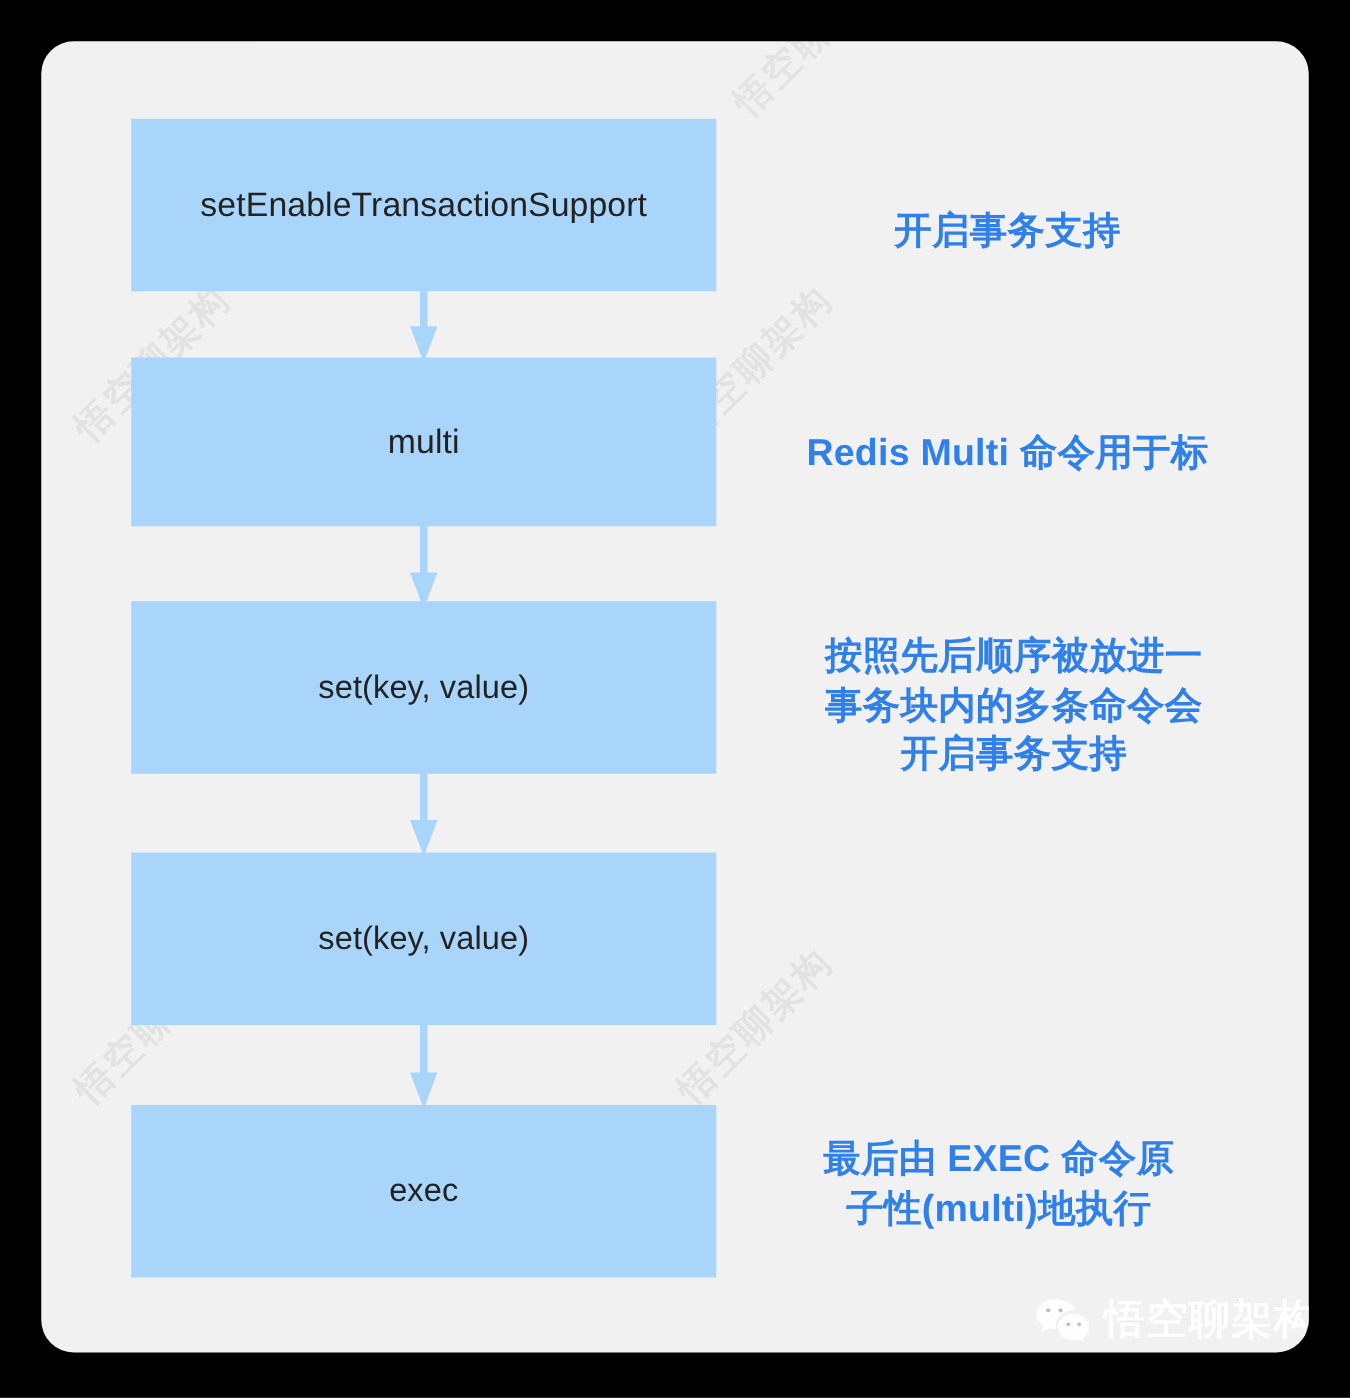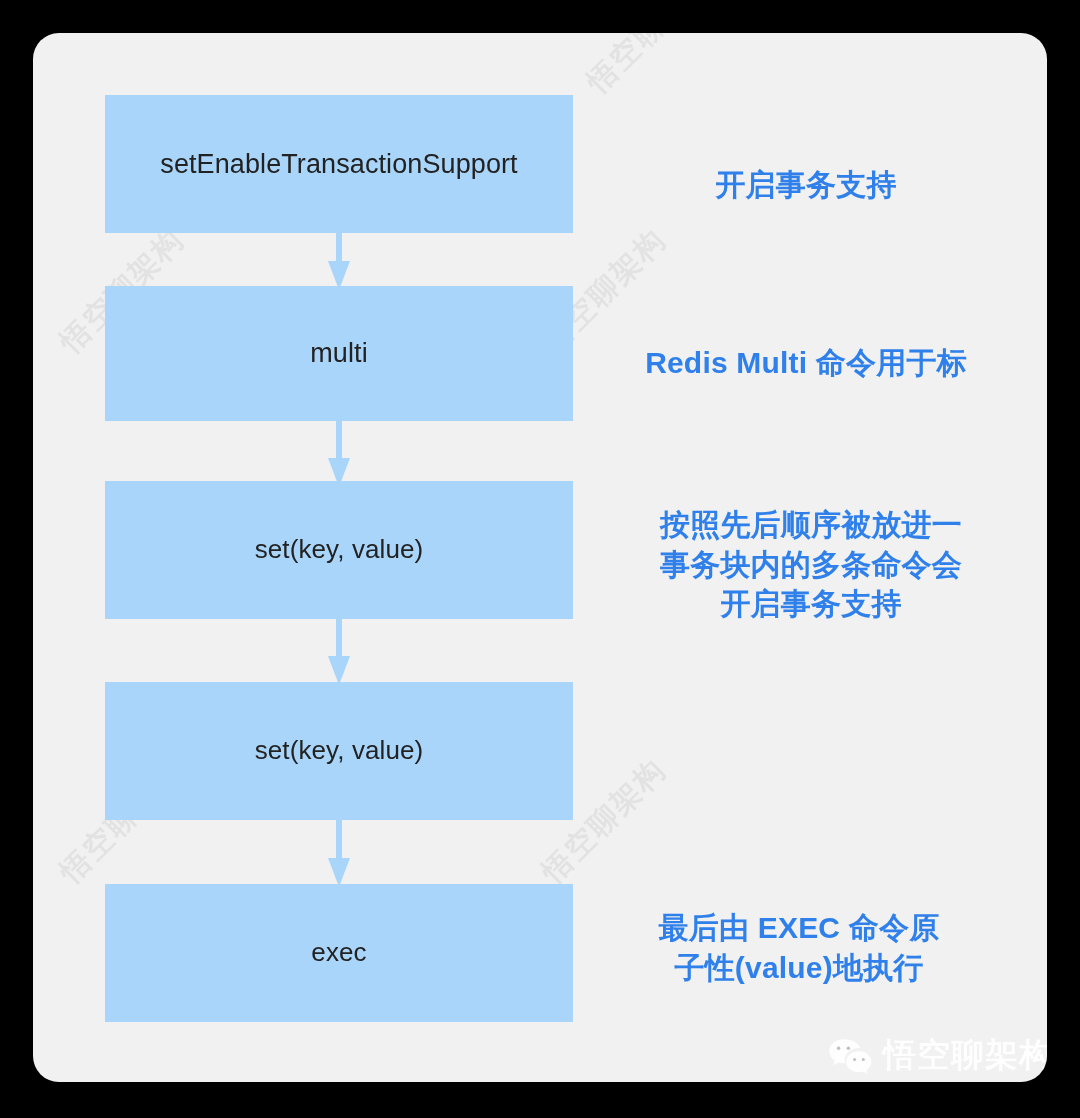--- a/index.html
+++ b/index.html
@@ -192,21 +192,21 @@
       </div>
 
       <div class="note" style="left:582px; top:472px; width:392px;">
         <div>按照先后顺序被放进一</div>
         <div>事务块内的多条命令会</div>
         <div>开启事务支持</div>
       </div>
 
       <div class="note" style="left:574px; top:875px; width:384px;">
         <div>最后由 EXEC 命令原</div>
-        <div>子性(value)地执行</div>
+        <div>子性(multi)地执行</div>
       </div>
 
     </div>
 
     <div id="brand">
       <span class="wechat-icon">
         <svg viewBox="0 0 46 38" width="46" height="38" xmlns="http://www.w3.org/2000/svg">
           <g fill="#ffffff">
             <path d="M16.8 2.2C8.7 2.2 2.2 7.6 2.2 14.2c0 3.8 2.2 7.2 5.6 9.4l-1.5 4.6 5.3-2.7c1.6.5 3.4.7 5.2.7.5 0 1 0 1.4-.1-.3-1-.5-2-.5-3.1 0-6.6 6.4-11.9 14.3-11.9.5 0 1 0 1.5.1C32 6.2 25.2 2.2 16.8 2.2z"></path>
             <path d="M32 14.2c-7.1 0-12.9 4.7-12.9 10.5 0 5.8 5.8 10.5 12.9 10.5 1.5 0 2.9-.2 4.3-.6l4.4 2.3-1.2-3.9c2.9-1.9 4.8-4.9 4.8-8.3 0-5.8-5.8-10.5-12.3-10.5z"></path>

